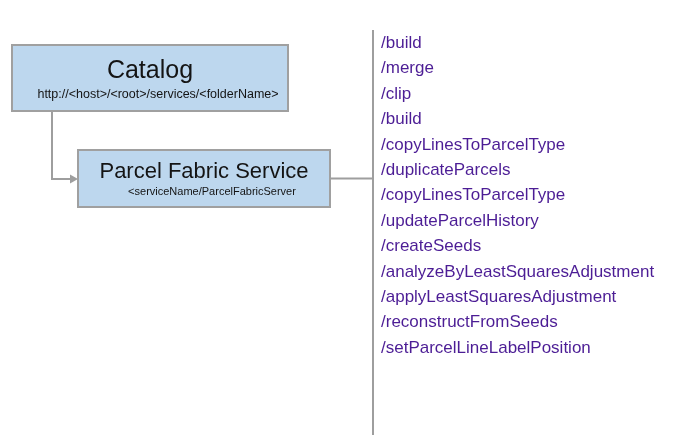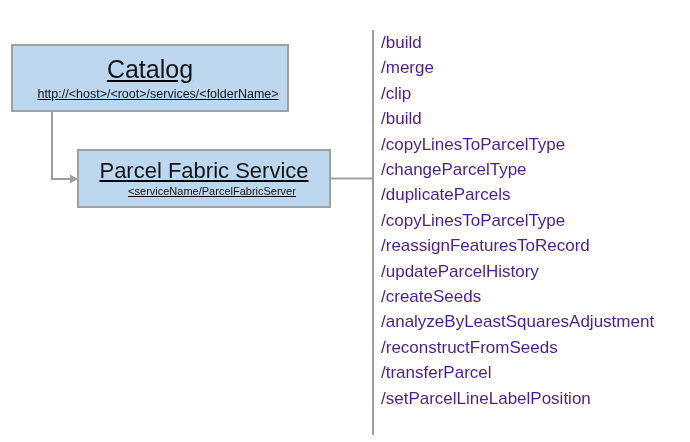--- a/index.html
+++ b/index.html
@@ -27,21 +27,20 @@
   
   .node {
     position: absolute;
     box-sizing: border-box;
     background: #bdd7ee;
     border: 2px solid #a0a0a0;
     display: flex;
     flex-direction: column;
     align-items: center;
     justify-content: center;
-    text-decoration: underline;
   }
   .node .node-title {
     color: #141414;
     line-height: 1.05;
     white-space: nowrap;
   }
   .node .node-sub {
     color: #141414;
     white-space: nowrap;
     line-height: 1.05;
@@ -137,26 +136,24 @@
     <div class="node-sub">&lt;serviceName/ParcelFabricServer</div>
   </div>
 
   <div id="operations">
     <ul>
         <li>/build</li>
         <li>/merge</li>
         <li>/clip</li>
         <li>/build</li>
         <li>/copyLinesToParcelType</li>
-        <li>/changeParcelType</li>
         <li>/duplicateParcels</li>
         <li>/copyLinesToParcelType</li>
-        <li>/reassignFeaturesToRecord</li>
         <li>/updateParcelHistory</li>
         <li>/createSeeds</li>
         <li>/analyzeByLeastSquaresAdjustment</li>
+        <li>/applyLeastSquaresAdjustment</li>
         <li>/reconstructFromSeeds</li>
-        <li>/transferParcel</li>
         <li>/setParcelLineLabelPosition</li>
       </ul>
   </div>
 
 </div>
 
 </body></html>

